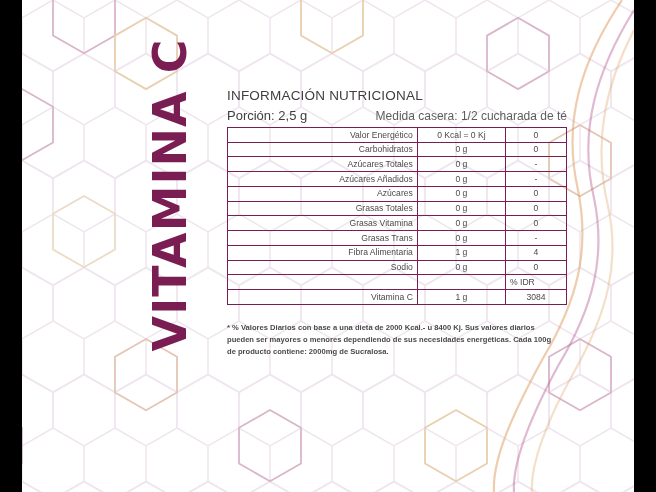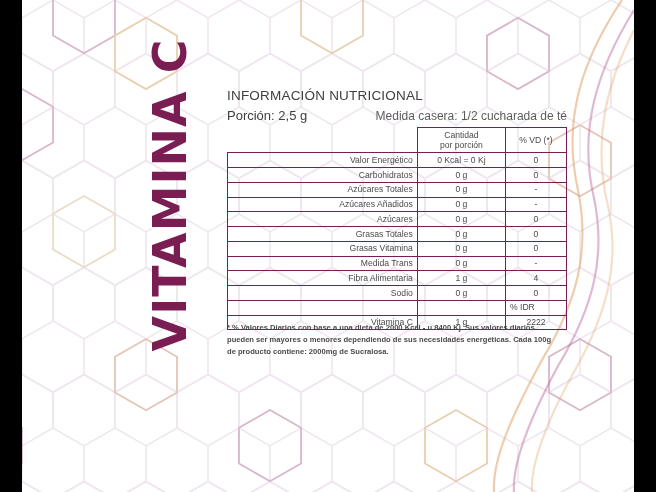--- a/index.html
+++ b/index.html
@@ -158,28 +158,20 @@
 
     <div id="nutri">
       <div class="title">INFORMACIÓN NUTRICIONAL</div>
       <div class="portion-row">
         <div class="portion">Porción: 2,5 g</div>
         <div class="medida">Medida casera: 1/2 cucharada de té</div>
       </div>
 
       <table class="nt">
         <tbody>
-          <tr class="head-row">
-            <td class="blank"></td>
-            <td class="qty">
-              <div>Cantidad</div>
-              <div>por porción</div>
-            </td>
-            <td class="vd">% VD (*)</td>
-          </tr>
 
           <tr>
             <td class="lbl">Valor Energético</td>
             <td class="qty">0 Kcal = 0 Kj</td>
             <td class="vd">0</td>
           </tr>
           <tr>
             <td class="lbl">Carbohidratos</td>
             <td class="qty">0 g</td>
             <td class="vd">0</td>
@@ -203,21 +195,21 @@
             <td class="lbl">Grasas Totales</td>
             <td class="qty">0 g</td>
             <td class="vd">0</td>
           </tr>
           <tr>
             <td class="lbl">Grasas Vitamina</td>
             <td class="qty">0 g</td>
             <td class="vd">0</td>
           </tr>
           <tr>
-            <td class="lbl">Medida Trans</td>
+            <td class="lbl">Grasas Trans</td>
             <td class="qty">0 g</td>
             <td class="vd">-</td>
           </tr>
           <tr>
             <td class="lbl">Fibra Alimentaria</td>
             <td class="qty">1 g</td>
             <td class="vd">4</td>
           </tr>
           <tr>
             <td class="lbl">Sodio</td>
@@ -226,21 +218,21 @@
           </tr>
 
           <tr>
             <td class="idr-blank"></td>
             <td class="idr-blank"></td>
             <td class="vd idr-head">% IDR</td>
           </tr>
           <tr>
             <td class="lbl">Vitamina C</td>
             <td class="qty">1 g</td>
-            <td class="vd">2222</td>
+            <td class="vd">3084</td>
           </tr>
         </tbody>
       </table>
     </div>
 
     <div id="footnote">* % Valores Diarios con base a una dieta de 2000 Kcal.- u 8400 Kj. Sus valores diarios pueden ser mayores o menores dependiendo de sus necesidades energéticas. Cada 100g de producto contiene: 2000mg de Sucralosa.</div>
   </div>
 </div>
 
 </body></html>

